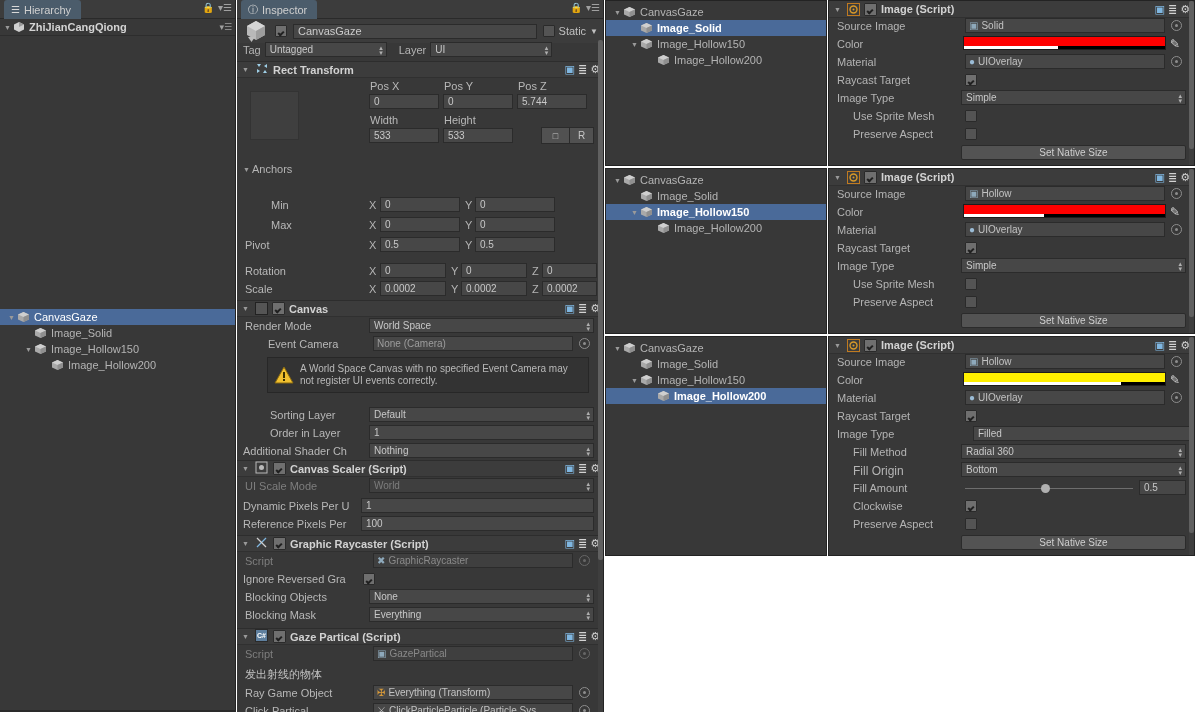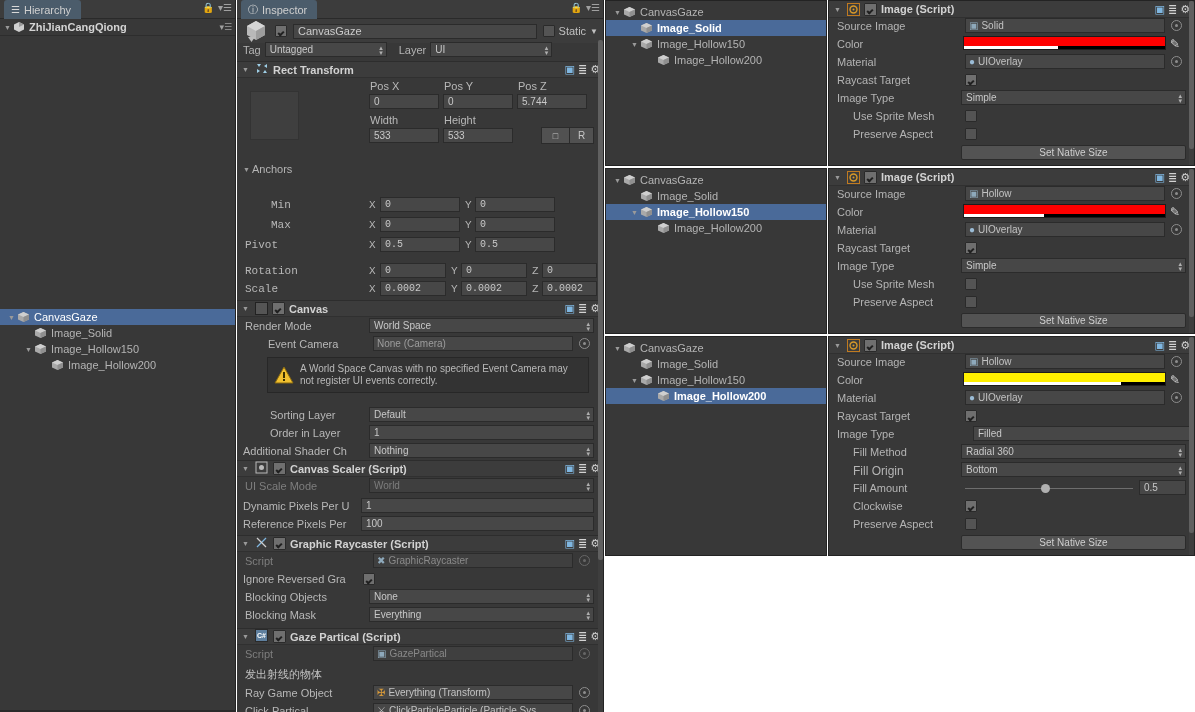--- a/index.html
+++ b/index.html
@@ -288,21 +288,21 @@
       <div style="position:absolute;left:332px;top:49px;width:25px;height:17px;background:#515151;border:1px solid #2b2b2b;display:flex;align-items:center;justify-content:center;color:#c6c6c6;font-size:10px;">
           <span>R</span>
         </div>
 
       <div style="position:absolute;left:4px;top:85px;display:flex;align-items:center;">
         <span class="arrow">▼</span>
         <span class="lbl">Anchors</span>
       </div>
     </div>
 
-    <div style="position:relative;height:110px;margin-top:-17px;font-family:Liberation Mono, monospace;">
+    <div style="position:relative;height:110px;margin-top:-17px;">
       <div style="position:absolute;left:34px;top:18px;font-size:11px;">Min</div>
       <span class="axis" style="position:absolute;left:132px;top:18px;">X</span>
       <div class="field" style="position:absolute;left:143px;top:16px;width:80px;">
           <span>0</span>
         </div>
       <span class="axis" style="position:absolute;left:228px;top:18px;">Y</span>
       <div class="field" style="position:absolute;left:238px;top:16px;width:80px;">
           <span>0</span>
         </div>
 

